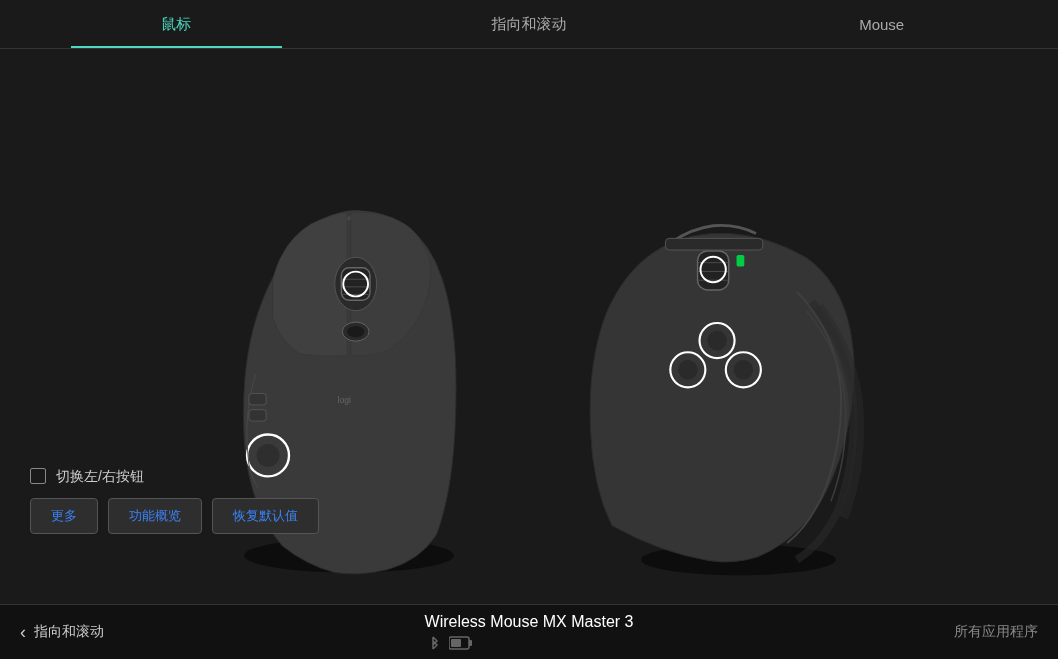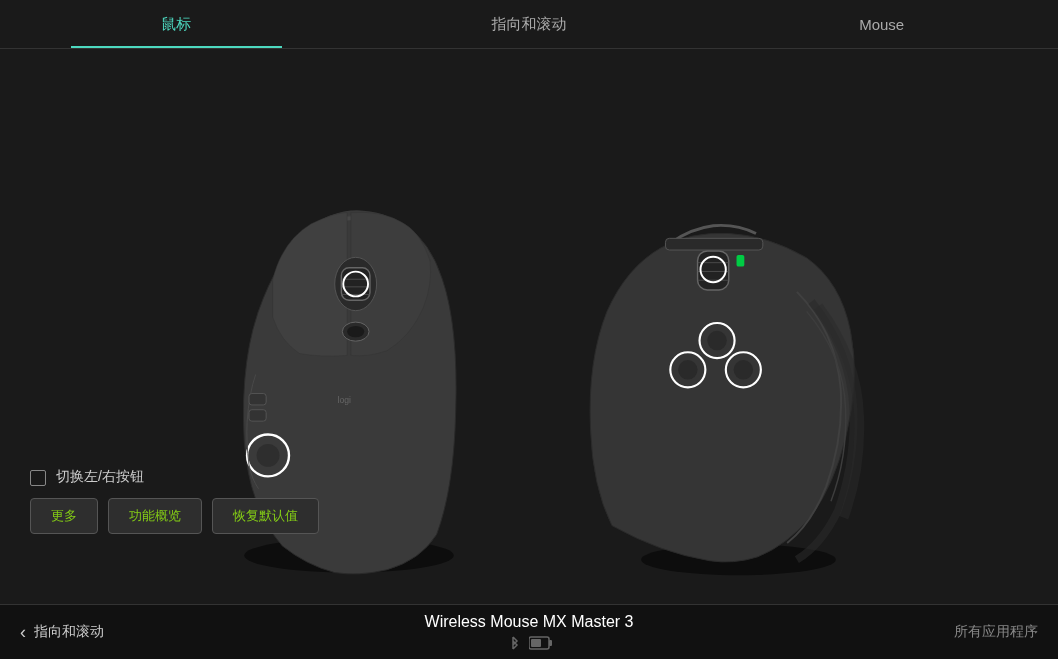--- a/index.html
+++ b/index.html
@@ -114,41 +114,41 @@
     .bottom-controls {
       position: absolute;
       bottom: 70px;
       left: 30px;
       display: flex;
       flex-direction: column;
       gap: 12px;
     }
     .checkbox-row {
       display: flex;
-      align-items: flex-end;
+      align-items: flex-start;
       gap: 10px;
       font-size: 14px;
       color: #ccc;
     }
     .checkbox-box {
       width: 16px;
       height: 16px;
       border: 1.5px solid #888;
       background: transparent;
       border-radius: 2px;
     }
     .buttons-row {
       display: flex;
       gap: 10px;
     }
     .action-btn {
       padding: 8px 20px;
       background: #2e2e2e;
       border: 1px solid #555;
-      color: #84cc16;
+      color: #3b82f6;
       font-size: 13px;
       border-radius: 4px;
       cursor: pointer;
       font-family: 'Microsoft YaHei', sans-serif;
     }
 
     
     .bottom-bar {
       position: absolute;
       bottom: 0;
@@ -170,21 +170,21 @@
       color: #ccc;
       cursor: pointer;
     }
     .back-arrow {
       font-size: 18px;
       color: #ccc;
     }
     .device-name-center {
       display: flex;
       flex-direction: column;
-      align-items: center;
+      align-items: flex-start;
       gap: 4px;
     }
     .device-icons {
       display: flex;
       gap: 8px;
       align-items: center;
     }
     .watermark {
       font-size: 14px;
       color: #888;

